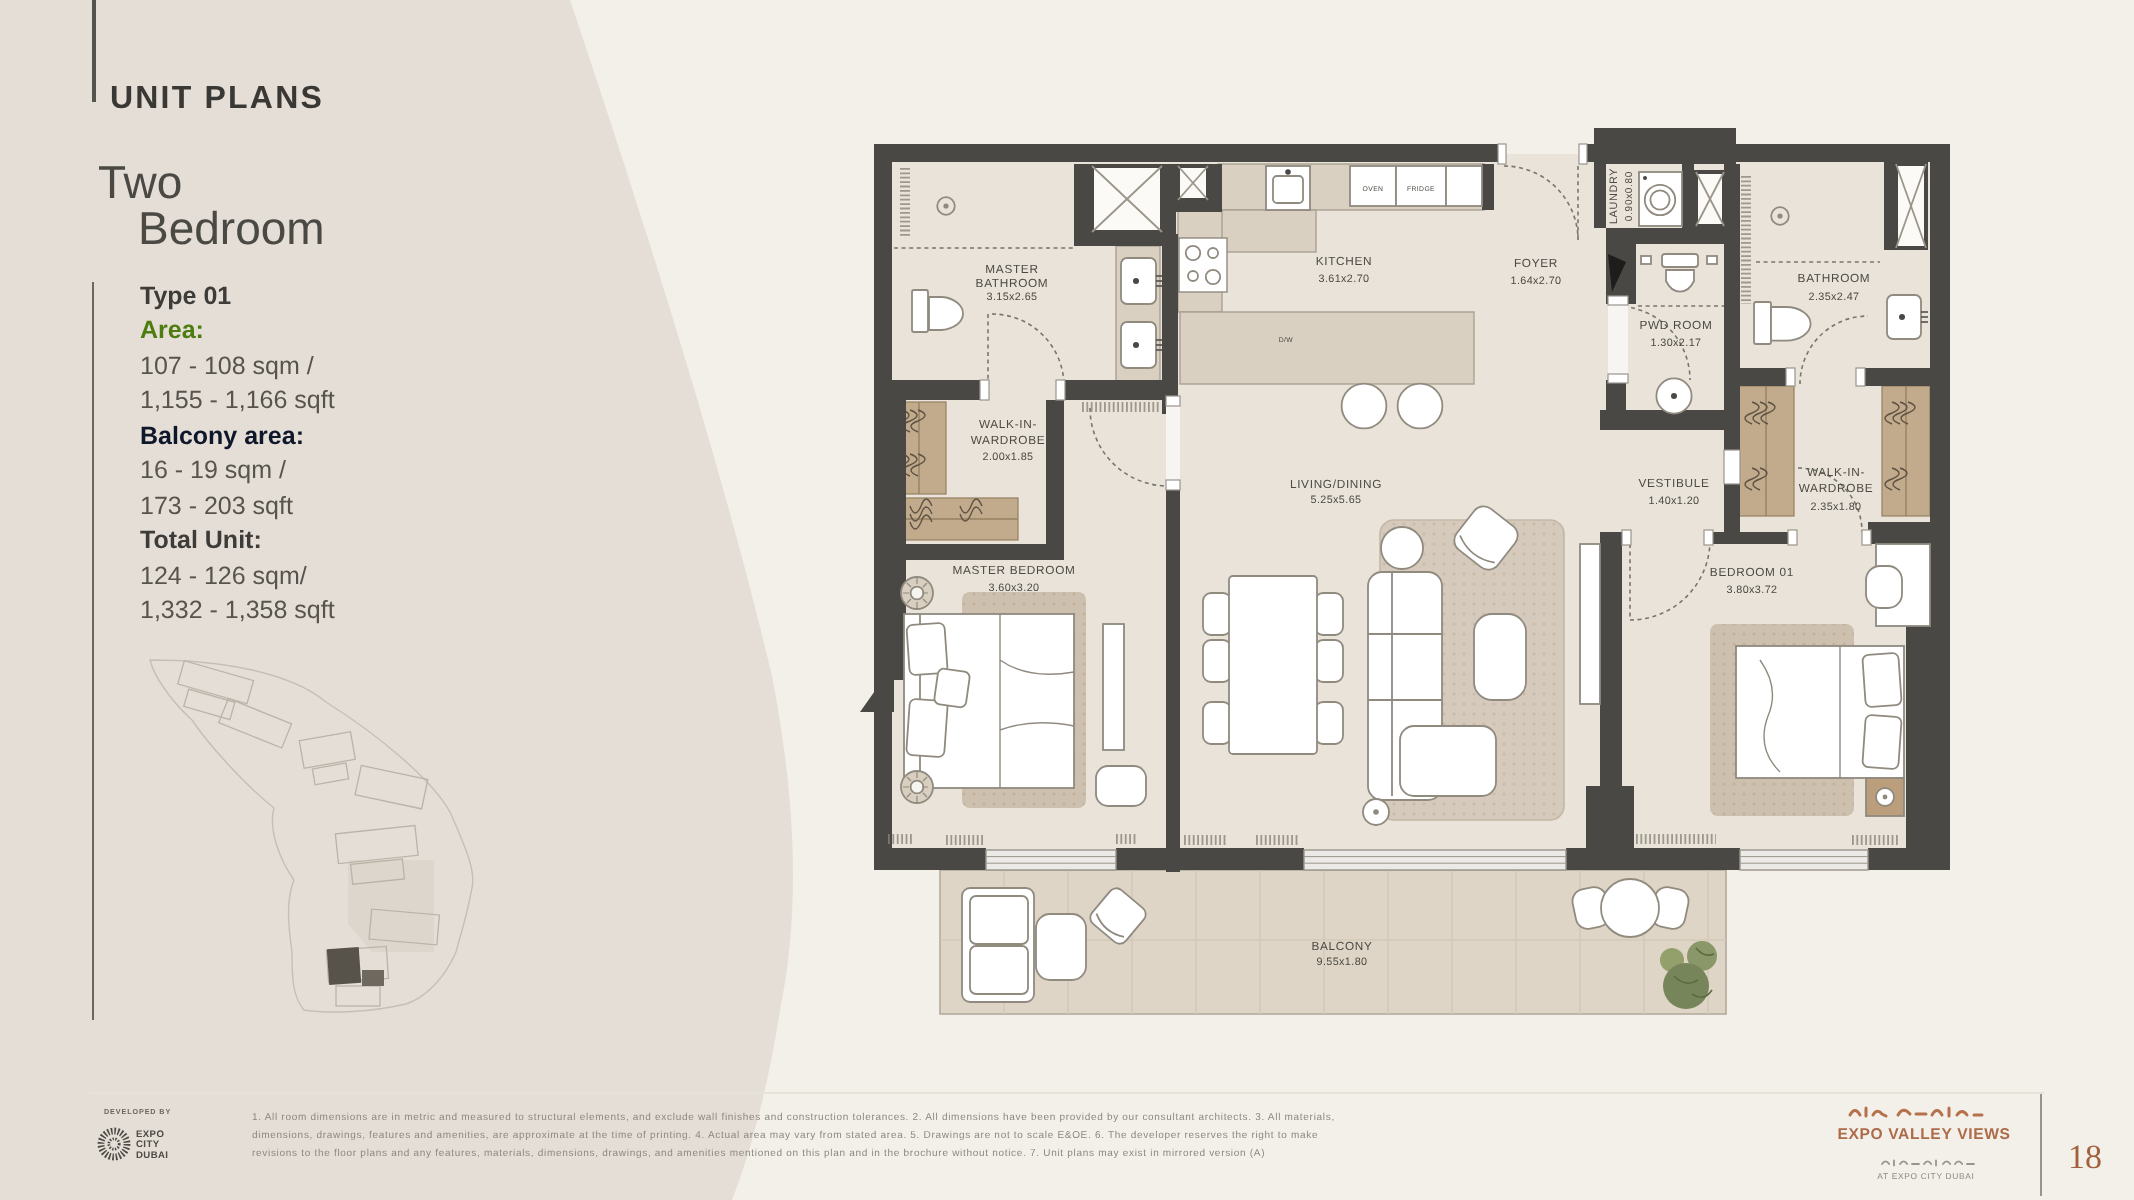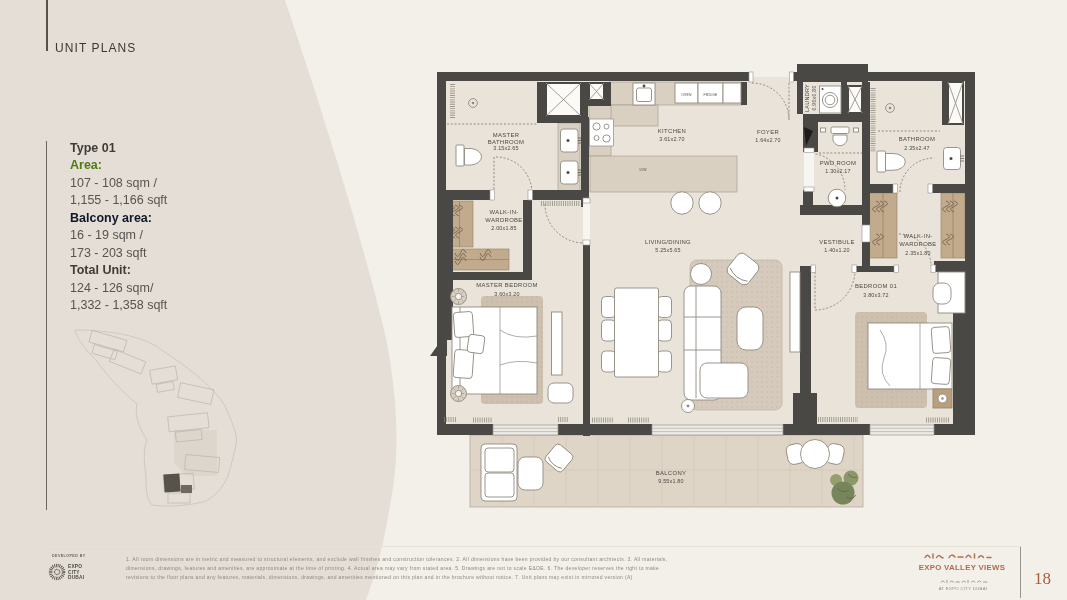--- a/index.html
+++ b/index.html
@@ -14,22 +14,23 @@
 
   <rect x="0" y="0" width="1067" height="600" fill="#f3f0ea"></rect>
 
   <path d="M0,0 L285,0 C316,92 360,228 386,338 C397,395 401,452 390,505 C384,545 374,580 366,600 L0,600 Z" fill="#e5ded7"></path>
 </svg>
 
 <div class="abs" style="left:0;top:0;width:420px;height:600px;">
 
   <div class="abs" style="left:46px;top:0;width:1.5px;height:51px;background:#55534d;"></div>
 
-  <div class="abs" style="left:55px;top:41px;font-size:12px;font-weight:normal;letter-spacing:1.1px;color:#3a3834;text-align:right;">UNIT PLANS</div>
-
+  <div class="abs" style="left:55px;top:41px;font-size:16px;font-weight:bold;letter-spacing:1.1px;color:#3a3834;text-align:right;">UNIT PLANS</div>
+
+  <div class="abs" style="left:49px;top:79.5px;font-size:23px;color:#4b4944;line-height:23.5px;">Two<br><span style="margin-left:20px;">Bedroom</span></div>
 
   <div class="abs" style="left:46px;top:141px;width:1.2px;height:369px;background:#6b675f;"></div>
 
   <div class="abs" style="left:70px;top:139.5px;font-size:12.5px;line-height:17.5px;color:#57544d;">
     <b style="color:#3e3c38;margin-top:36px;">Type 01</b><br>
     <b style="color:#4d7c0f;">Area:</b><br>
     107 - 108 sqm /<br>
     1,155 - 1,166 sqft<br>
     <b style="color:#0f172a;">Balcony area:</b><br>
     16 - 19 sqm /<br>

